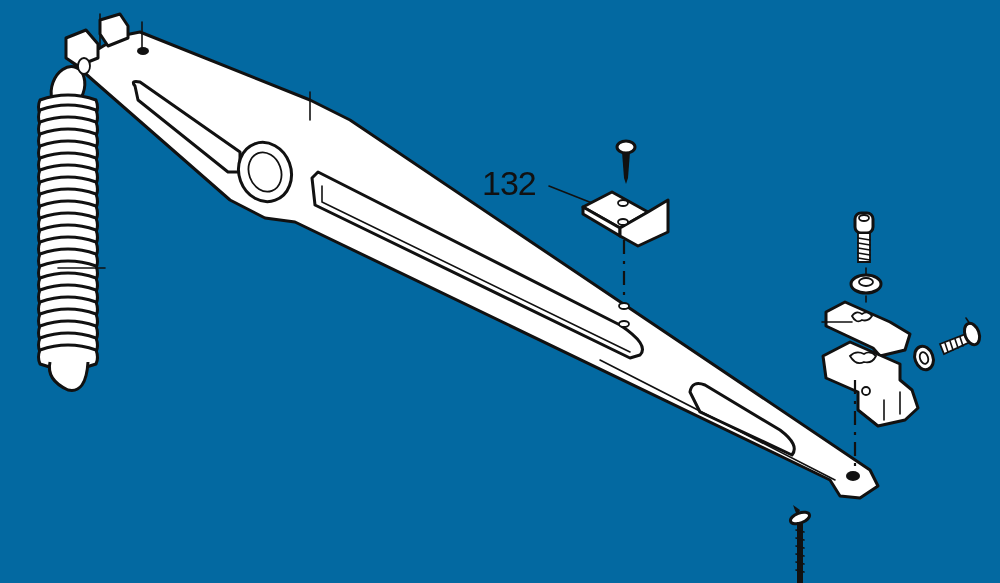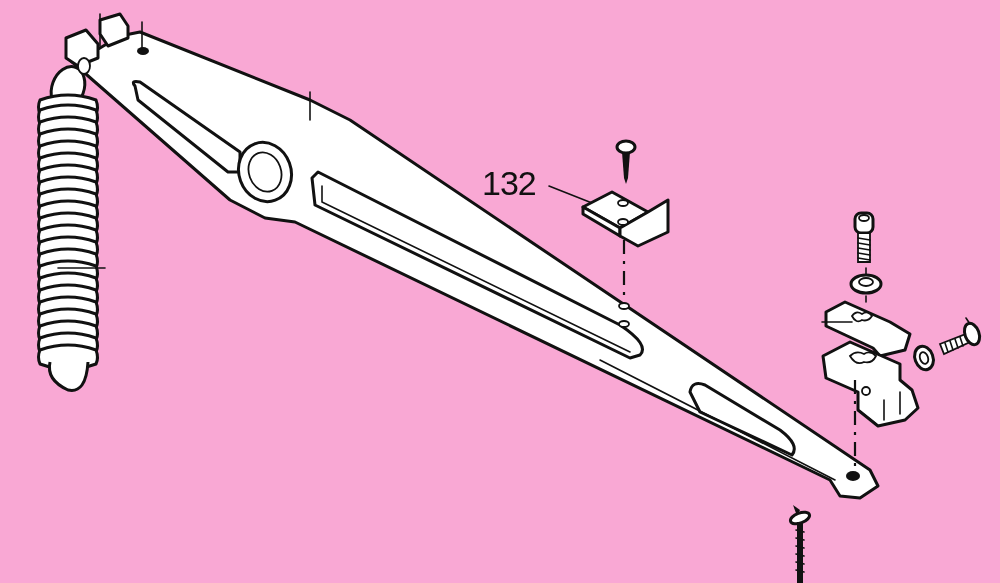--- a/index.html
+++ b/index.html
@@ -1,16 +1,16 @@
 <!DOCTYPE html>
 <html><head>
 <meta charset="utf-8">
 <style>
   html, body { margin: 0; padding: 0; background: #ffffff; }
-  #canvas { position: relative; width: 1000px; height: 583px; overflow: hidden; background: #f9a8d4; }
+  #canvas { position: relative; width: 1000px; height: 583px; overflow: hidden; background: #0369a1; }
   svg { position: absolute; left: 0; top: 0; }
   .ln { fill: none; stroke: #111111; stroke-width: 3; stroke-linejoin: round; stroke-linecap: round; }
   .th { fill: none; stroke: #111111; stroke-width: 1.6; stroke-linejoin: round; stroke-linecap: round; }
   .fw { fill: #ffffff; stroke: #111111; stroke-width: 3; stroke-linejoin: round; }
   .fl { fill: #ffffff; stroke: #111111; stroke-width: 1.8; }
   .dash { fill: none; stroke: #111111; stroke-width: 2.2; stroke-dasharray: 14 7 3 7; }
   .label { position: absolute; font-family: "Liberation Sans", sans-serif; font-size: 34px; color: #111111; letter-spacing: -1px; }
 </style>
 </head>
 <body>

